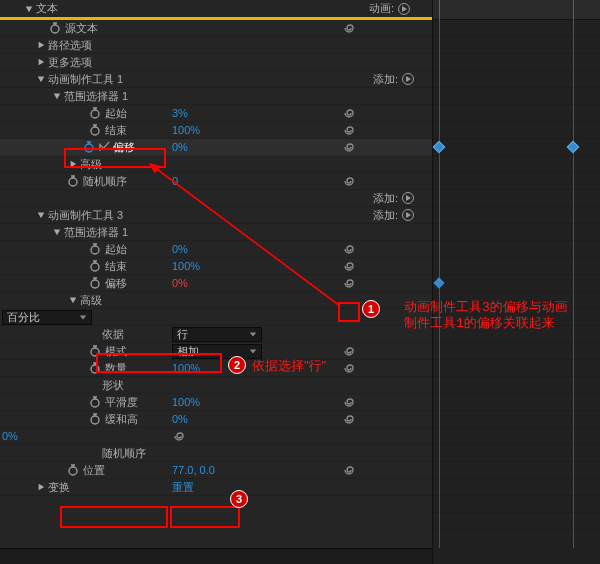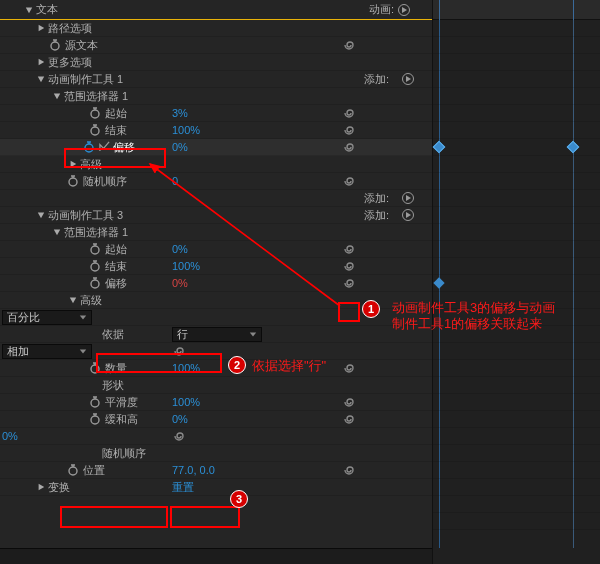--- a/index.html
+++ b/index.html
@@ -67,27 +67,27 @@
   .sw-icon.blue svg { stroke:#2b8fd6; }
   .label { color:#b0b0b0; }
   .label.highlight { color:#fff; }
   .link-val { color:#2b8fd6; cursor:pointer; text-decoration: underline; text-decoration-color: transparent;}
   .red-val { color:#d64444; }
   .sel-wrap { display:flex; align-items:center; min-width:90px; background:#1a1a1a; border:1px solid #0a0a0a; height:15px; padding:0 4px; color:#c8c8c8;}
   .sel-wrap .chev { margin-left:auto;}
   .chev svg{width:8px;height:8px;fill:#888;}
   .spiral { width:14px;height:14px; display:inline-flex; align-items:center; justify-content:center;}
   .spiral svg{width:12px;height:12px; stroke:#8a8a8a; fill:none; stroke-width:1.4;}
-  .add-play { display:flex; align-items:center; gap:13px; color:#b0b0b0;}
+  .add-play { display:flex; align-items:center; gap:4px; color:#b0b0b0;}
   .play-btn { width:12px;height:12px;border:1.2px solid #9a9a9a;border-radius:50%;display:inline-flex;align-items:center;justify-content:center;}
   .play-btn svg{width:6px;height:6px;fill:#9a9a9a;}
   .top-bar {
     height: 20px;
     display:flex; align-items:center;
-    border-bottom: 1px solid #eab308;
+    border-bottom: 3px solid #eab308;
   }
   .top-anim { margin-left:auto; margin-right:22px; display:flex;align-items:center; gap:4px;}
   .red-box { position:absolute; border:2px solid #f00; pointer-events:none; z-index:20;}
   .red-badge {
     position:absolute; width:18px;height:18px;border-radius:50%;
     background:#d60000; color:#fff; font-weight:bold; font-size:11px;
     display:flex;align-items:center;justify-content:center; z-index:25;
     border:1px solid #fff;
   }
   .red-annot { position:absolute; color:#ff1a1a; font-size:13px; font-weight:500; z-index:25; line-height:1.25; white-space:nowrap;}
@@ -125,49 +125,49 @@
         <span class="play-btn">
             <svg viewBox="0 0 6 6">
               <path d="M1 0 L6 3 L1 6 Z"></path>
             </svg>
           </span>
       </div>
     </div>
 
     <div class="row">
       <div class="name-area">
+        <span class="indent" style="width:48px"></span>
+        <span class="sw-icon">
+            <svg viewBox="0 0 12 12">
+              <circle cx="6" cy="7" r="4"></circle>
+              <path d="M6 3 V1 M4 1 H8"></path>
+            </svg>
+          </span>
+        <span class="label">源文本</span>
+      </div>
+      <div class="val-area"></div>
+      <div class="spiral-area">
+          <span class="spiral">
+            <svg viewBox="0 0 12 12">
+              <path d="M6 6 m-4 0 a4 4 0 1 0 8 0 a3 3 0 1 0 -6 0 a2 2 0 1 0 4 0"></path>
+            </svg>
+          </span>
+        </div>
+    </div>
+
+    <div class="row">
+      <div class="name-area">
         <span class="indent" style="width:36px"></span>
         <span class="tw">
             <svg viewBox="0 0 10 10">
               <path d="M2 1 L9 5 L2 9 Z" fill="#aaa"></path>
             </svg>
           </span>
         <span class="label">路径选项</span>
       </div>
-    </div>
-
-    <div class="row">
-      <div class="name-area">
-        <span class="indent" style="width:48px"></span>
-        <span class="sw-icon">
-            <svg viewBox="0 0 12 12">
-              <circle cx="6" cy="7" r="4"></circle>
-              <path d="M6 3 V1 M4 1 H8"></path>
-            </svg>
-          </span>
-        <span class="label">源文本</span>
-      </div>
-      <div class="val-area"></div>
-      <div class="spiral-area">
-          <span class="spiral">
-            <svg viewBox="0 0 12 12">
-              <path d="M6 6 m-4 0 a4 4 0 1 0 8 0 a3 3 0 1 0 -6 0 a2 2 0 1 0 4 0"></path>
-            </svg>
-          </span>
-        </div>
     </div>
 
     <div class="row">
       <div class="name-area">
         <span class="indent" style="width:36px"></span>
         <span class="tw">
             <svg viewBox="0 0 10 10">
               <path d="M2 1 L9 5 L2 9 Z" fill="#aaa"></path>
             </svg>
           </span>
@@ -461,20 +461,30 @@
         <div class="sel-wrap">
           <span>行</span>
           <span class="chev"><svg viewBox="0 0 10 10">
                 <path d="M1 3 L5 8 L9 3 Z"></path>
               </svg></span>
         </div>
       </div>
     </div>
 
     <div class="row">
+      <div class="name-area">
+        <span class="indent" style="width:88px"></span>
+        <span class="sw-icon">
+            <svg viewBox="0 0 12 12">
+              <circle cx="6" cy="7" r="4"></circle>
+              <path d="M6 3 V1 M4 1 H8"></path>
+            </svg>
+          </span>
+        <span class="label">模式</span>
+      </div>
       <div class="val-area">
         <div class="sel-wrap">
           <span>相加</span>
           <span class="chev"><svg viewBox="0 0 10 10">
                 <path d="M1 3 L5 8 L9 3 Z"></path>
               </svg></span>
         </div>
       </div>
       <div class="spiral-area">
           <span class="spiral">
@@ -673,21 +683,21 @@
 <div class="red-box" style="left:64px; top:148px; width:102px; height:20px;"></div>
 <div class="red-box" style="left:338px; top:302px; width:22px; height:20px;"></div>
 <div class="red-box" style="left:96px; top:353px; width:126px; height:20px;"></div>
 <div class="red-box" style="left:60px; top:506px; width:108px; height:22px;"></div>
 <div class="red-box" style="left:170px; top:506px; width:70px; height:22px;"></div>
 
 <div class="red-badge" style="left:362px; top:300px;">1</div>
 <div class="red-badge" style="left:228px; top:356px;">2</div>
 <div class="red-badge" style="left:230px; top:490px;">3</div>
 
-<div class="red-annot" style="left:392px; top:300px;">
+<div class="red-annot" style="left:404px; top:300px;font-family:Liberation Mono, monospace;">
   <span>动画制件工具3的偏移与动画</span><br><span>制件工具1的偏移关联起来</span>
 </div>
 <div class="red-annot" style="left:252px; top:358px;">
   <span>依据选择"行"</span>
 </div>
 
 <svg class="arrow-svg" width="600" height="564">
   <defs>
     <marker id="ah" markerWidth="8" markerHeight="8" refX="6" refY="3" orient="auto">
       <path d="M0 0 L7 3 L0 6 Z" fill="#f00"></path>

